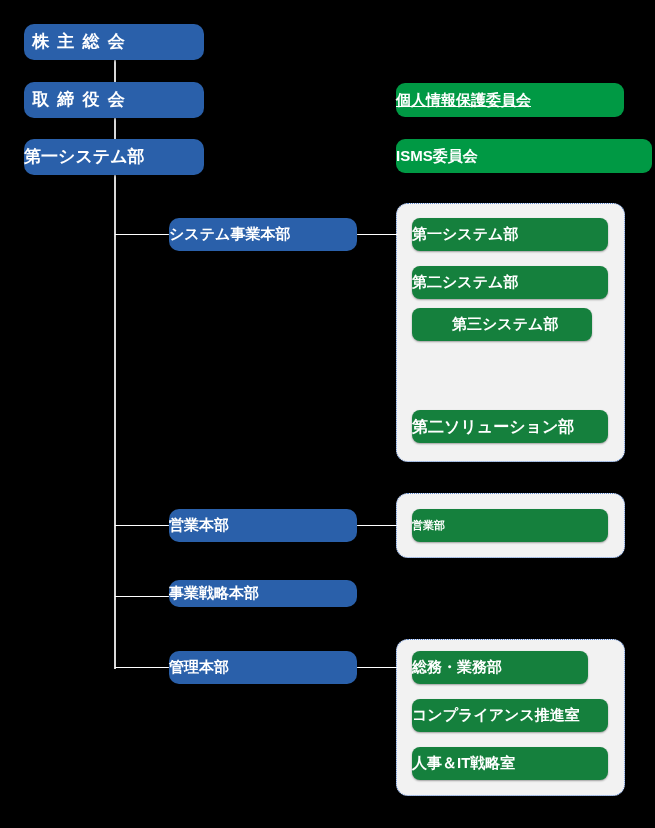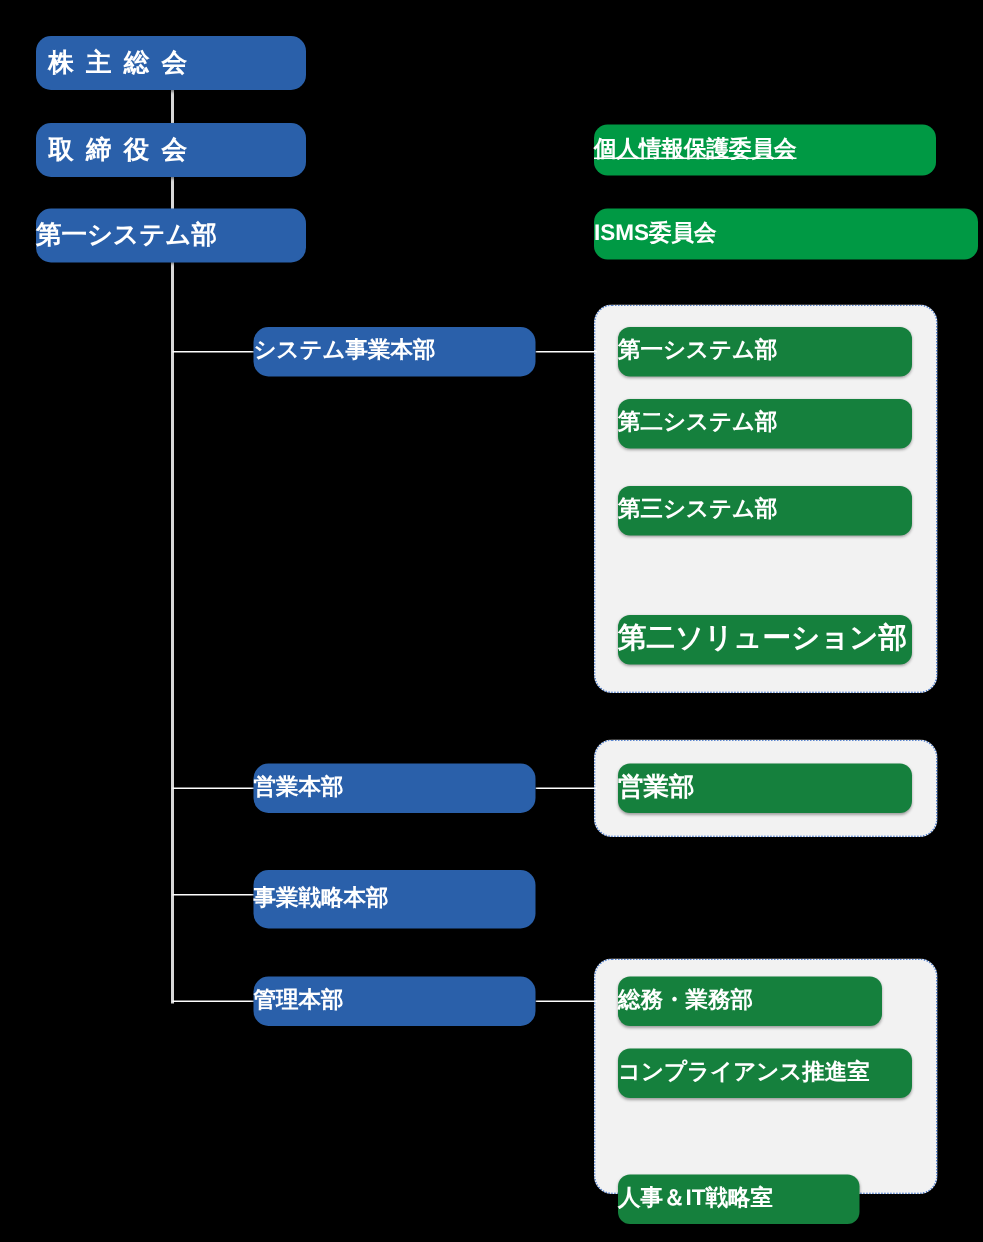--- a/index.html
+++ b/index.html
@@ -117,55 +117,55 @@
   <div class="line h" style="left:357px; top:234px; width:41px; height:1px;"></div>
 
   <div class="panel" style="left:396px; top:203px; width:229px; height:259px;"></div>
 
   <div class="node light" style="left:412px; top:218px; width:196px; height:33px; font-size:15px;">
     <span class="label">第一システム部</span>
   </div>
   <div class="node light" style="left:412px; top:266px; width:196px; height:33px; font-size:15px;">
     <span class="label">第二システム部</span>
   </div>
-  <div class="node light" style="left:412px; top:324px; width:196px; height:33px; font-size:15px;">
+  <div class="node light" style="left:412px; top:308px; width:180px; height:33px; font-size:15px;padding-left:40px;">
     <span class="label">第三システム部</span>
   </div>
-  <div class="node light" style="left:412px; top:410px; width:196px; height:33px; font-size:19px;">
+  <div class="node light" style="left:412px; top:410px; width:196px; height:33px; font-size:16px;">
     <span class="label">第二ソリューション部</span>
   </div>
 
   <div class="line h" style="left:115px; top:525px; width:55px; height:1px;"></div>
   <div class="node dark" style="left:169px; top:509px; width:188px; height:33px; font-size:15px;">
     <span class="label">営業本部</span>
   </div>
   <div class="line h" style="left:357px; top:525px; width:41px; height:1px;"></div>
 
   <div class="panel" style="left:396px; top:493px; width:229px; height:65px;"></div>
 
-  <div class="node light" style="left:412px; top:509px; width:196px; height:33px; font-size:17px;">
+  <div class="node light" style="left:412px; top:509px; width:196px; height:33px; font-size:11px;">
     <span class="label">営業部</span>
   </div>
 
   <div class="line h" style="left:115px; top:596px; width:55px; height:1px;"></div>
-  <div class="node dark" style="left:169px; top:580px; width:188px; height:39px; font-size:15px;font-family:Liberation Serif, serif;">
+  <div class="node dark" style="left:169px; top:580px; width:188px; height:27px; font-size:15px;font-family:Liberation Serif, serif;">
     <span class="label">事業戦略本部</span>
   </div>
 
   <div class="line h" style="left:115px; top:667px; width:55px; height:1px;"></div>
   <div class="node dark" style="left:169px; top:651px; width:188px; height:33px; font-size:15px;">
     <span class="label">管理本部</span>
   </div>
   <div class="line h" style="left:357px; top:667px; width:41px; height:1px;"></div>
 
   <div class="panel" style="left:396px; top:639px; width:229px; height:157px;"></div>
 
   <div class="node light" style="left:412px; top:651px; width:176px; height:33px; font-size:15px;">
     <span class="label">総務・業務部</span>
   </div>
   <div class="node light" style="left:412px; top:699px; width:196px; height:33px; font-size:15px;">
     <span class="label">コンプライアンス推進室</span>
   </div>
-  <div class="node light" style="left:412px; top:747px; width:161px; height:33px; font-size:15px;margin-top:36px;">
+  <div class="node light" style="left:412px; top:747px; width:196px; height:33px; font-size:15px;">
     <span class="label">人事＆IT戦略室</span>
   </div>
 
 </div>
 
 </body></html>

